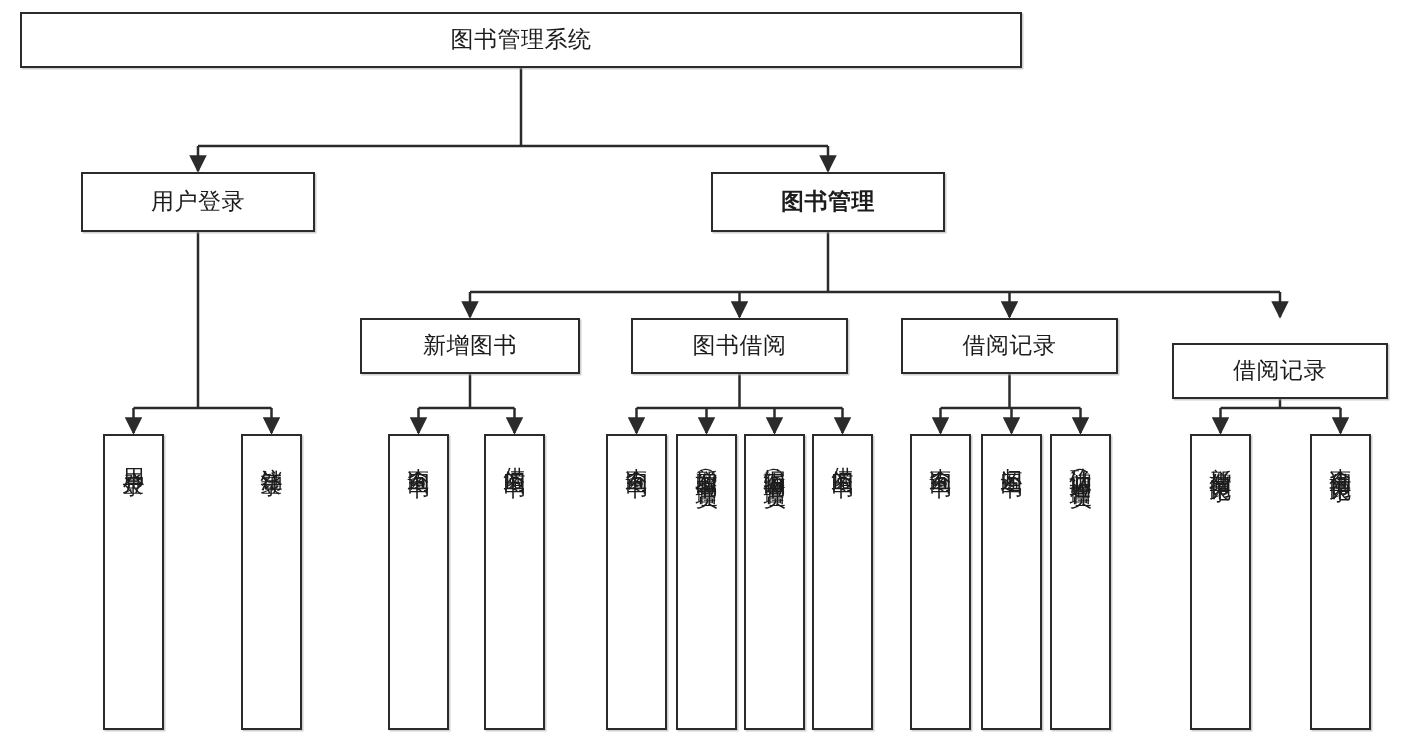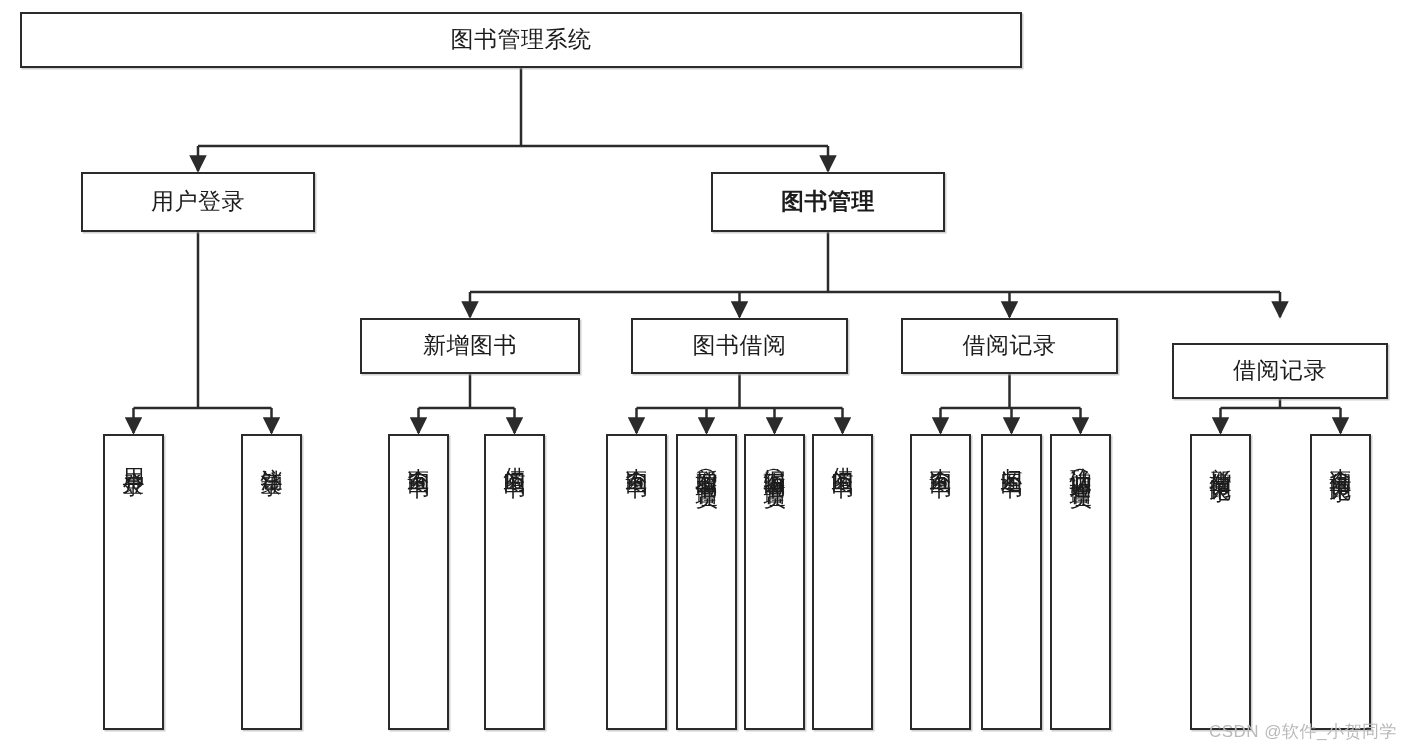--- a/index.html
+++ b/index.html
@@ -145,14 +145,13 @@
         <span class="lbl">确认归还（管理员）</span>
       </div>
       <div class="node vert" style="left: 1190px; top: 434px; width: 61px; height: 296px;">
         <span class="lbl">新增借阅记录</span>
       </div>
       <div class="node vert" style="left: 1310px; top: 434px; width: 61px; height: 296px;">
         <span class="lbl">查询借阅记录</span>
       </div>
     </div>
 
-  <div id="watermark">CSDN @软件_小贺同学</div>
 </div>
 
 </body></html>

